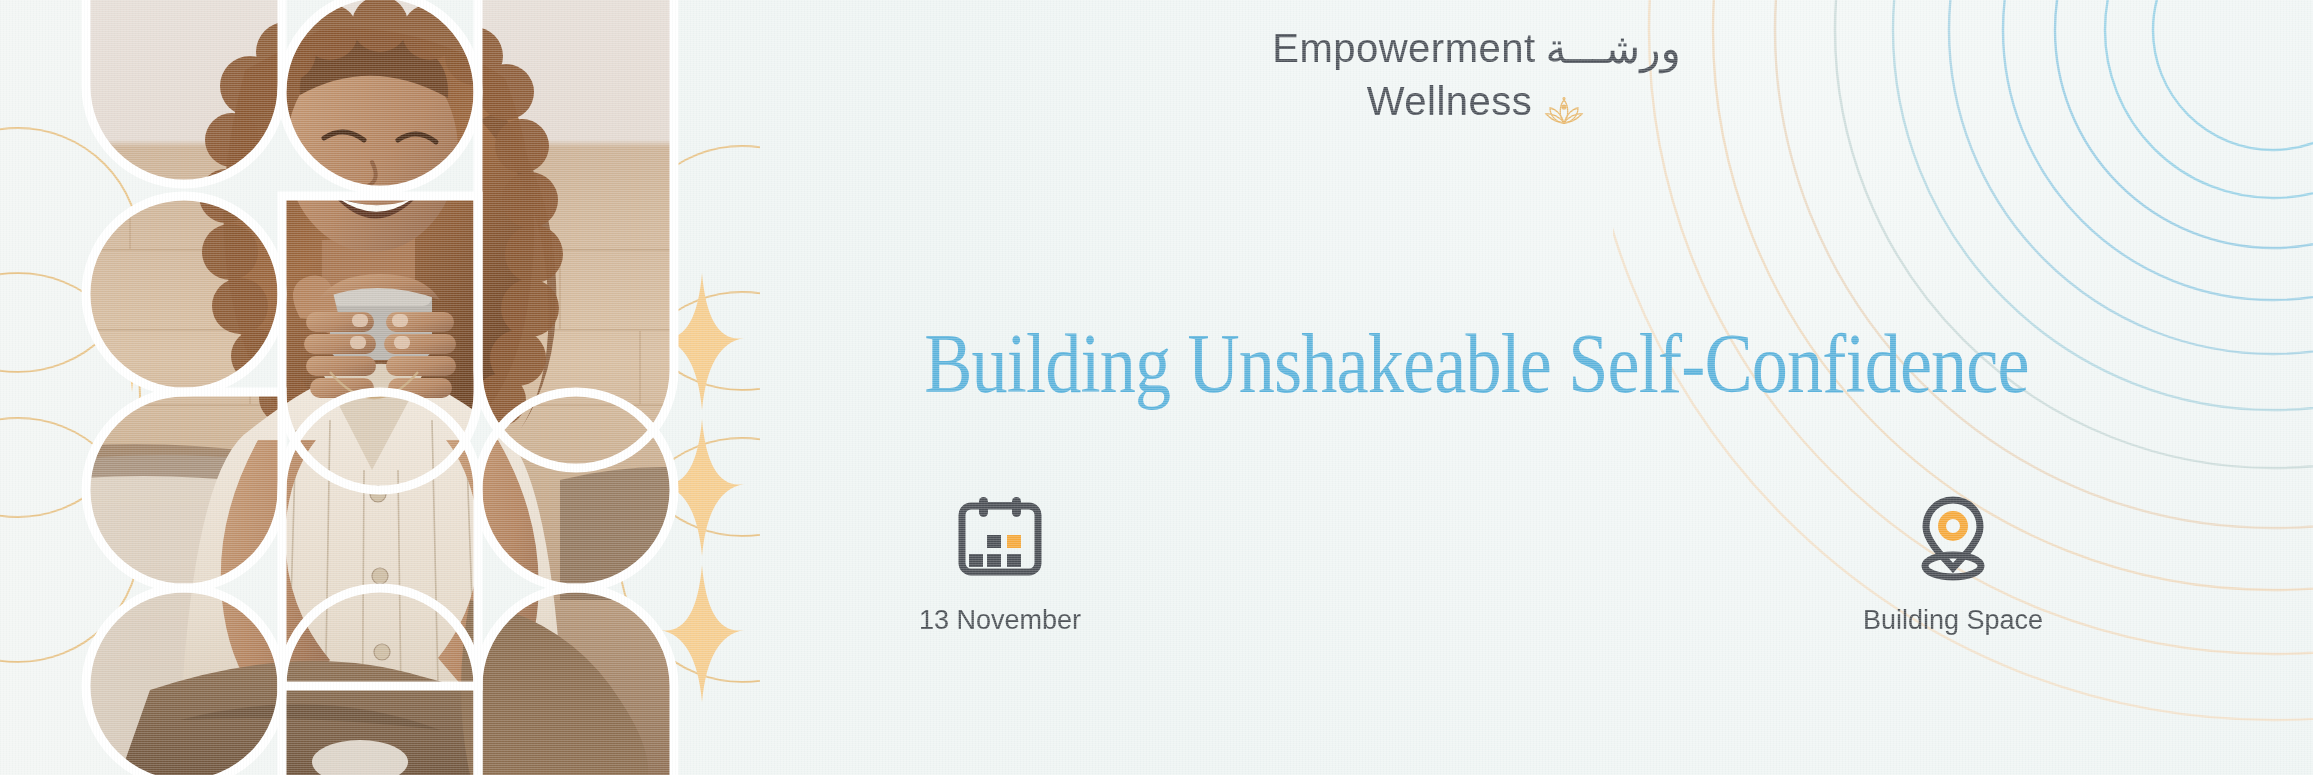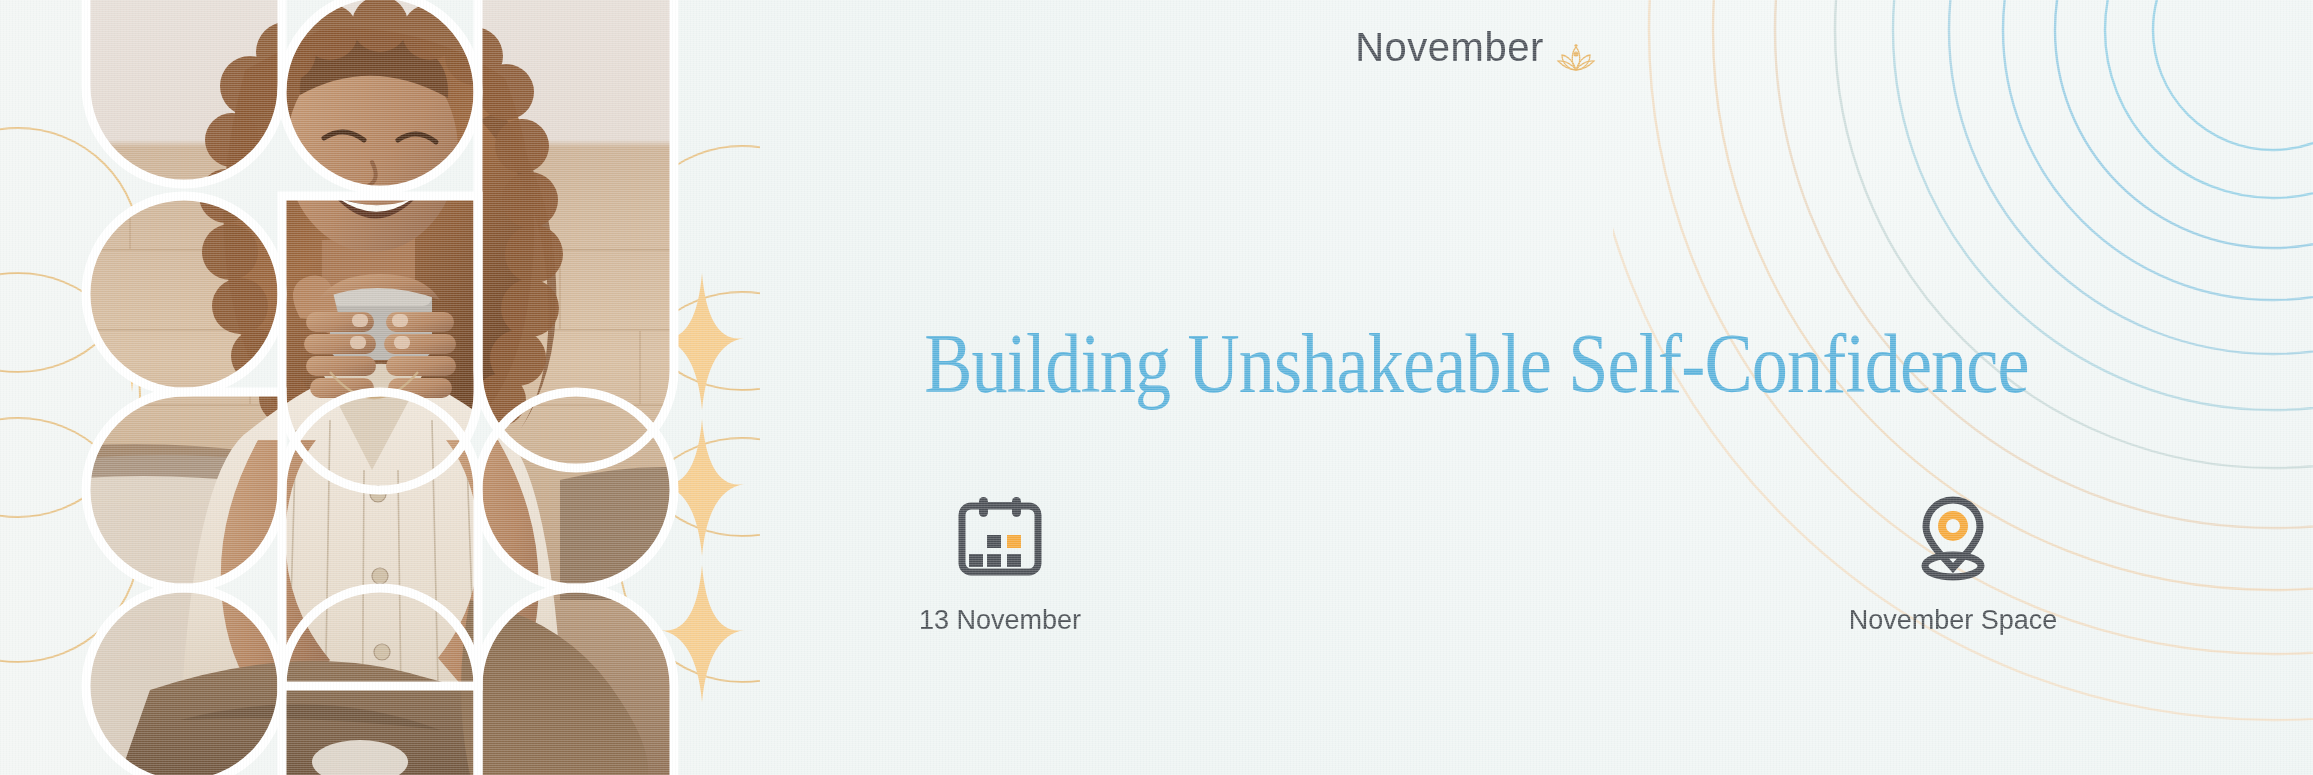--- a/index.html
+++ b/index.html
@@ -339,23 +339,25 @@
         <path d="M282 686 a98 98 0 0 1 98 -98 a98 98 0 0 1 98 98 v149 h-196 z"></path>
         <path d="M478 686 a98 98 0 0 1 98 -98 a98 98 0 0 1 98 98 v149 h-196 z"></path>
       </g>
     </svg>
   </div>
 
   <div class="content">
 
     <div class="logo">
       <div class="logo-line">
+        <span class="lat">Empowerment</span>
+        <span class="ar">ورشـــة</span>
       </div>
       <div class="logo-line">
-        <span class="lat">November</span>
+        <span class="lat">Wellness</span>
         <span class="lotus">
           <svg viewBox="0 0 44 30" width="44" height="30" fill="none" xmlns="http://www.w3.org/2000/svg">
             <g stroke="#e8b86d" stroke-width="1.3" fill="none">
               <path d="M22 5 C 17 11 17 22 22 28 C 27 22 27 11 22 5 Z"></path>
               <path d="M22 28 C 14 27 8 21 8 13 C 14 14 20 20 22 28 Z"></path>
               <path d="M22 28 C 30 27 36 21 36 13 C 30 14 24 20 22 28 Z"></path>
               <path d="M22 28 C 16 28 10 25 4 19 C 10 18 18 22 22 28 Z"></path>
               <path d="M22 28 C 28 28 34 25 40 19 C 34 18 26 22 22 28 Z"></path>
             </g>
             <circle cx="22" cy="12" r="2.6" fill="#e8b86d"></circle>
@@ -390,20 +392,20 @@
 
 
       <div class="info">
         <div class="ico">
           <svg width="86" height="90" viewBox="0 0 86 90" fill="none" xmlns="http://www.w3.org/2000/svg">
             <ellipse cx="43" cy="74" rx="28" ry="11" stroke="#4b4f55" stroke-width="7"></ellipse>
             <path d="M43 8 C 27 8 16 20 16 35 C 16 49 34 66 43 76 C 52 66 70 49 70 35 C 70 20 59 8 43 8 Z" stroke="#4b4f55" stroke-width="7" fill="none"></path>
             <circle cx="43" cy="34" r="11" stroke="#f6a93b" stroke-width="8" fill="none"></circle>
           </svg>
         </div>
-        <div class="lbl">November Space</div>
+        <div class="lbl">Building Space</div>
       </div>
 
     </div>
   </div>
 
   <div class="noise"></div>
 </div>
 
 </body></html>

